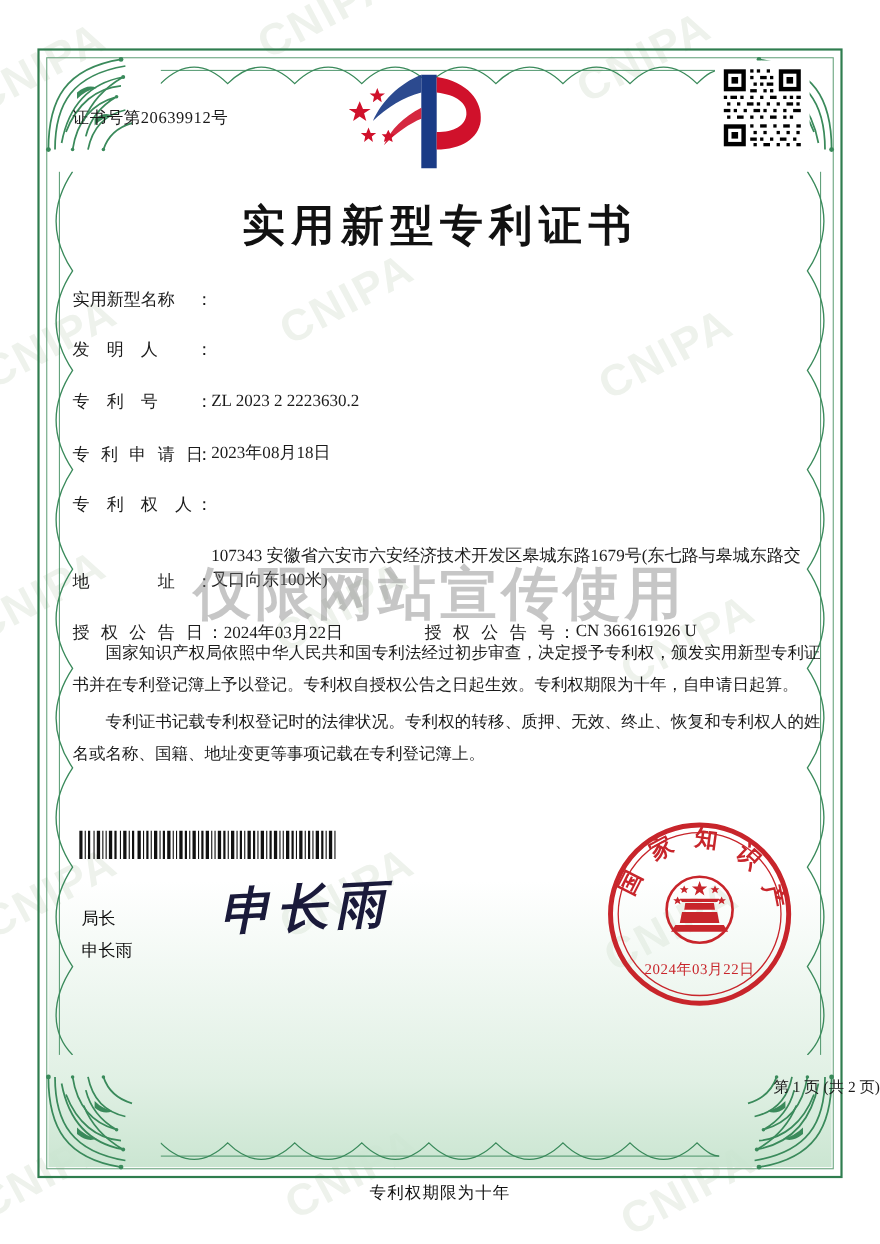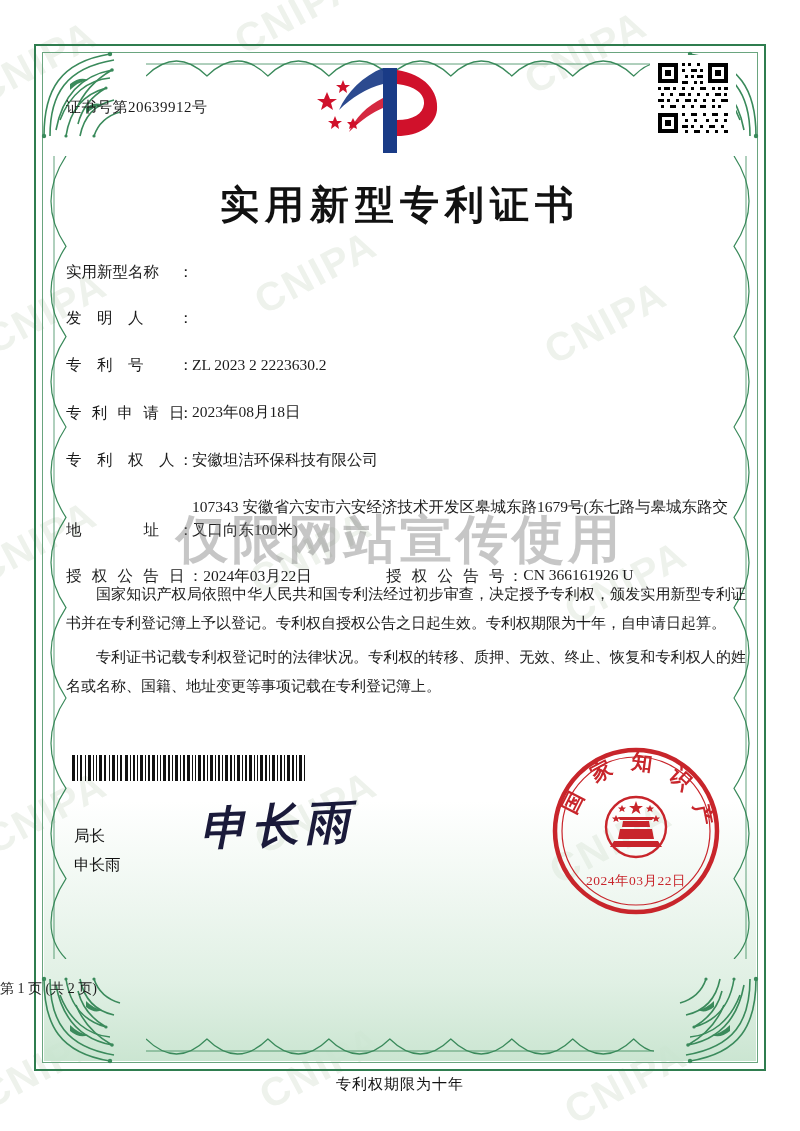--- a/index.html
+++ b/index.html
@@ -184,21 +184,21 @@
     width:160px;text-align:center;
     color:#c8252b;
     font-size:13.5px;
     font-family:"Liberation Serif", serif;
     letter-spacing:0.5px;
   }
 
   
   .page-no{
     position:absolute;left:0;right:0;top:980px;
-    text-align:left;font-size:14px;color:#1b1b1b;
+    text-align:right;font-size:14px;color:#1b1b1b;
   }
   .footnote{
     position:absolute;left:0;right:0;top:1075px;
     text-align:center;font-size:15px;color:#111;letter-spacing:1px;
   }
 
   
   .big-wm{
     position:absolute;left:0;right:0;top:505px;
     text-align:center;
@@ -485,21 +485,20 @@
 
     <div class="frow">
       <div class="flabel label-sp4">专 利 申 请 日</div>
       <div class="fsep">：</div>
       <div class="fvalue">2023年08月18日</div>
     </div>
 
     <div class="frow">
       <div class="flabel label-sp1">专　利　权　人</div>
       <div class="fsep">：</div>
-      <div class="fvalue">安徽坦洁环保科技有限公司</div>
     </div>
 
     <div class="frow">
       <div class="flabel label-sp1">地　　　　址</div>
       <div class="fsep">：</div>
       <div class="fvalue">107343 安徽省六安市六安经济技术开发区皋城东路1679号(东七路与皋城东路交叉口向东100米)</div>
     </div>
 
     <div class="grant-row">
       <div class="grant-left">

